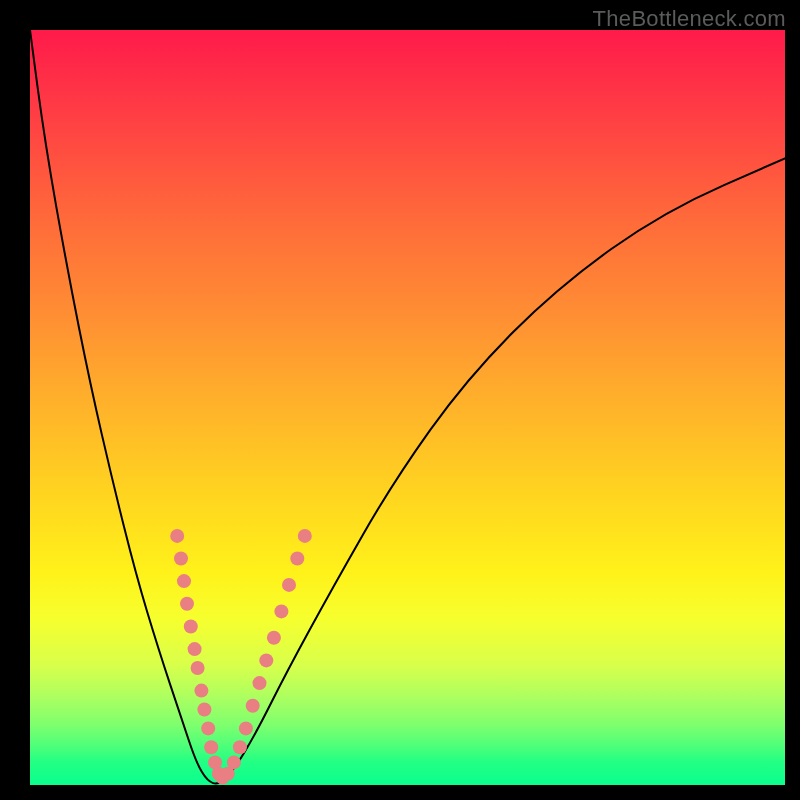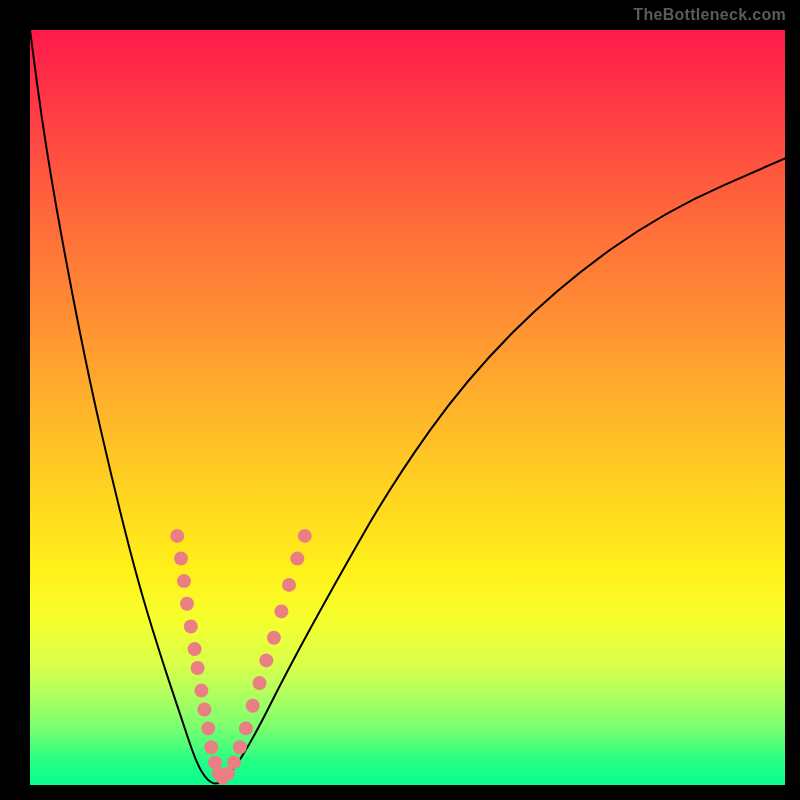--- a/index.html
+++ b/index.html
@@ -40,22 +40,22 @@
       #4aff7a 95%,
       #22ff84 97%,
       #0aff8e 100%
     );
   }
   .watermark {
     position: absolute;
     top: 6px;
     right: 14px;
     color: #5b5b5b;
-    font-size: 16px;
-    font-weight: 700;
+    font-size: 22px;
+    font-weight: 400;
     letter-spacing: 0.3px;
     user-select: none;
   }
   svg.overlay {
     position: absolute;
     left: 0;
     top: 0;
     width: 755px;
     height: 755px;
   }

